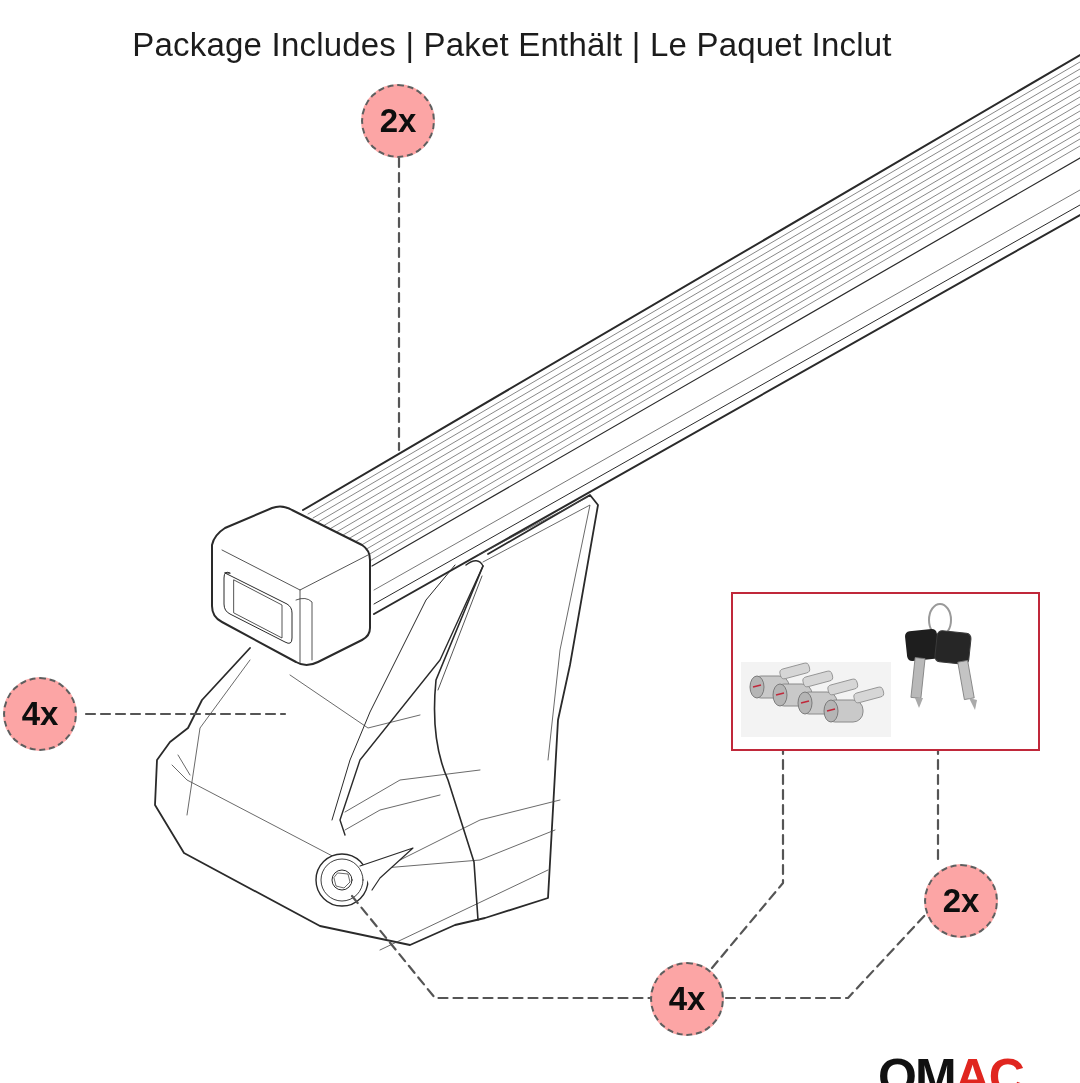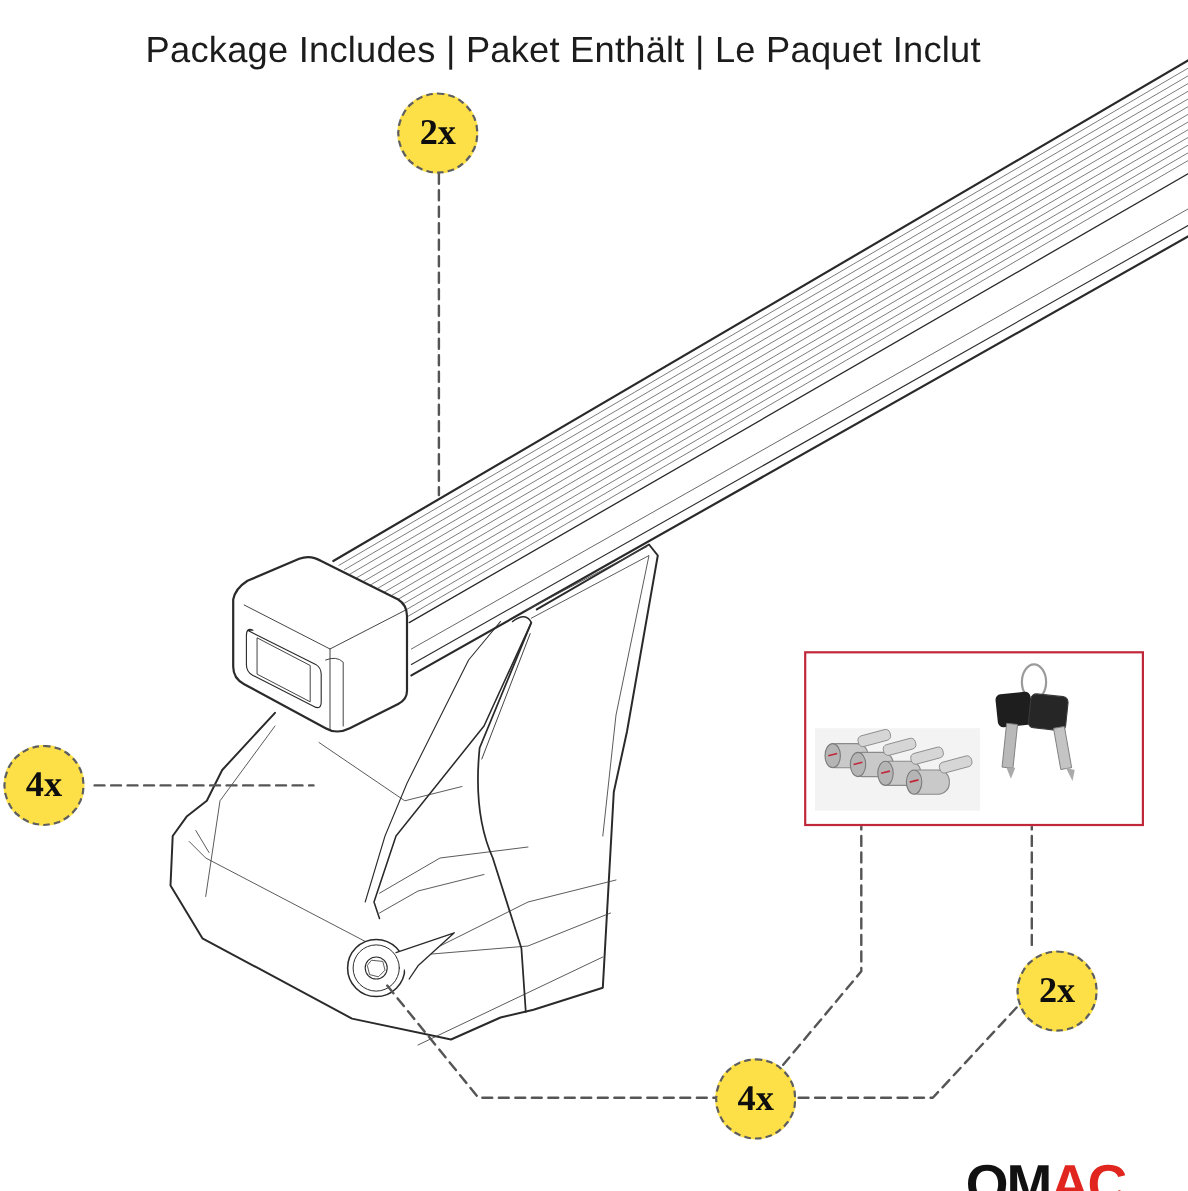--- a/index.html
+++ b/index.html
@@ -7,22 +7,22 @@
     .title {
       position: absolute; left: 0; top: 0; width: 1024px; text-align: center;
       font-family: "Liberation Sans", sans-serif; font-size: 33px; font-weight: 500;
       color: #1c1c1c; line-height: 40px; letter-spacing: 0.2px; margin-top: 25px;
     }
     svg.art { position: absolute; left: 0; top: 0; }
     .badge {
       position: absolute; width: 74px; height: 74px; border-radius: 50%;
       border: 2.5px dashed #5e5e5e; box-sizing: border-box;
       display: flex; align-items: center; justify-content: center;
-      font-family: Liberation Serif, serif; font-weight: 700; font-size: 33px; color: #0e0e0e;
-      background: #fde047;
+      font-family: Liberation Sans, sans-serif; font-weight: 700; font-size: 33px; color: #0e0e0e;
+      background: #fca5a5;
     }
     .accessory-box {
       position: absolute; left: 731px; top: 592px; width: 309px; height: 159px;
       border: 2px solid #c0283a; box-sizing: border-box; background: #ffffff;
     }
     .logo {
       position: absolute; left: 878px; top: 1030px; height: 46px;
       font-family: "Liberation Sans", sans-serif; font-weight: 900; font-size: 50px; line-height: 46px;
       letter-spacing: -2px;
       margin-top: 24px;

